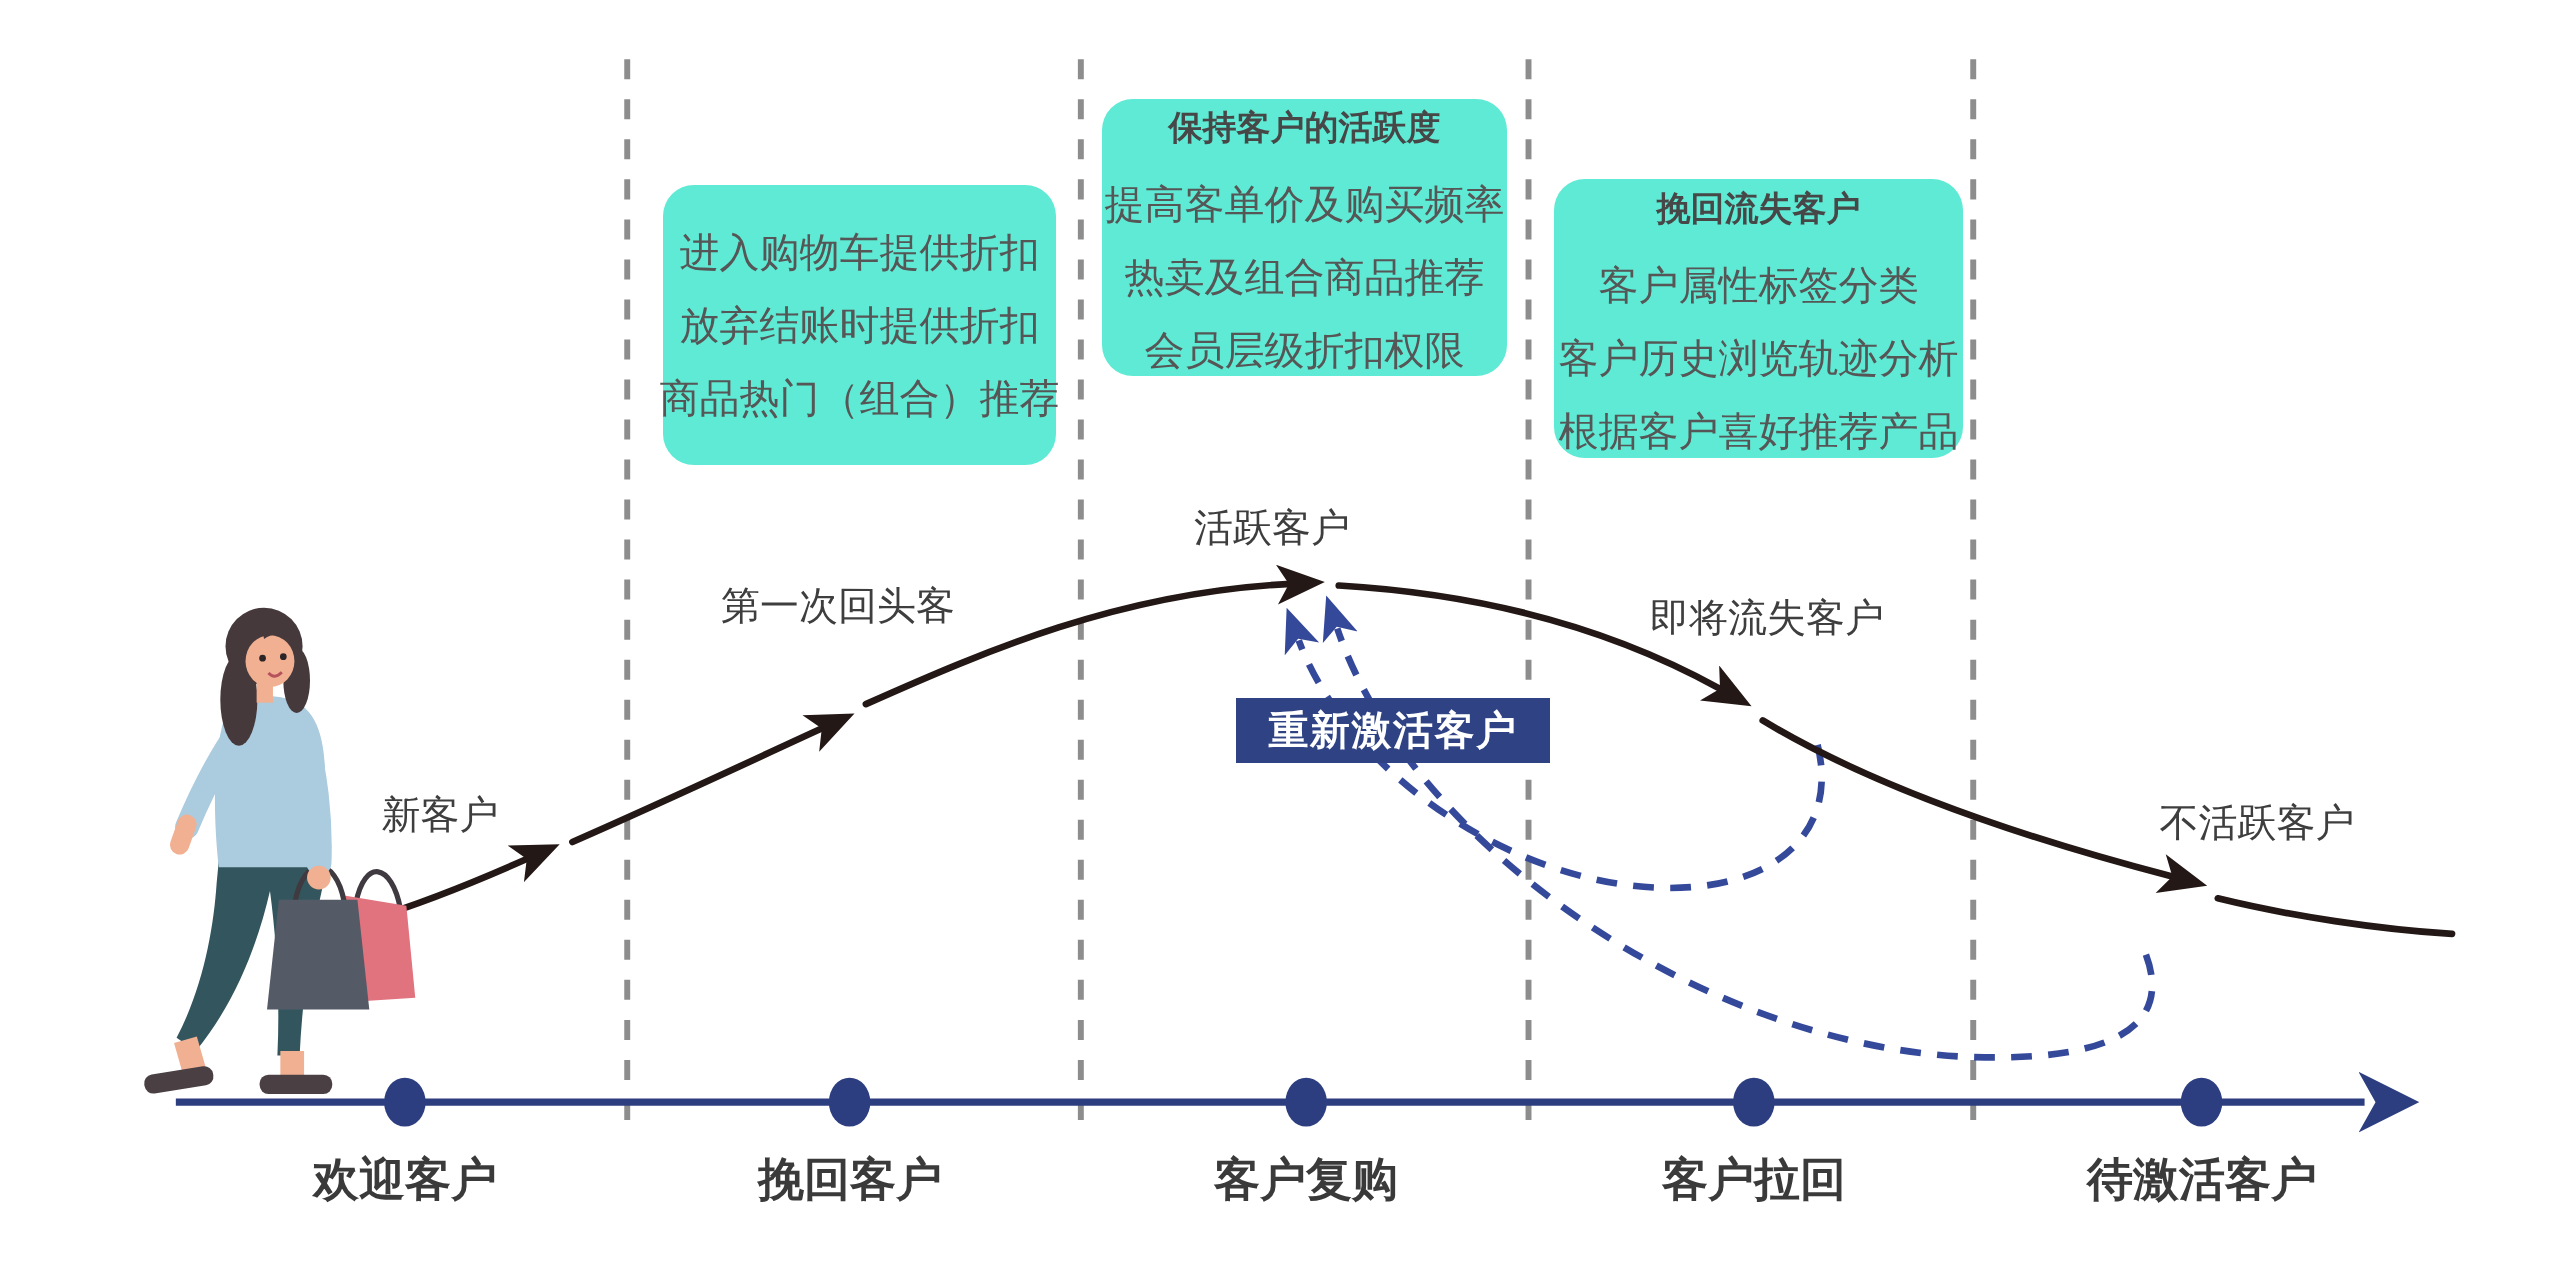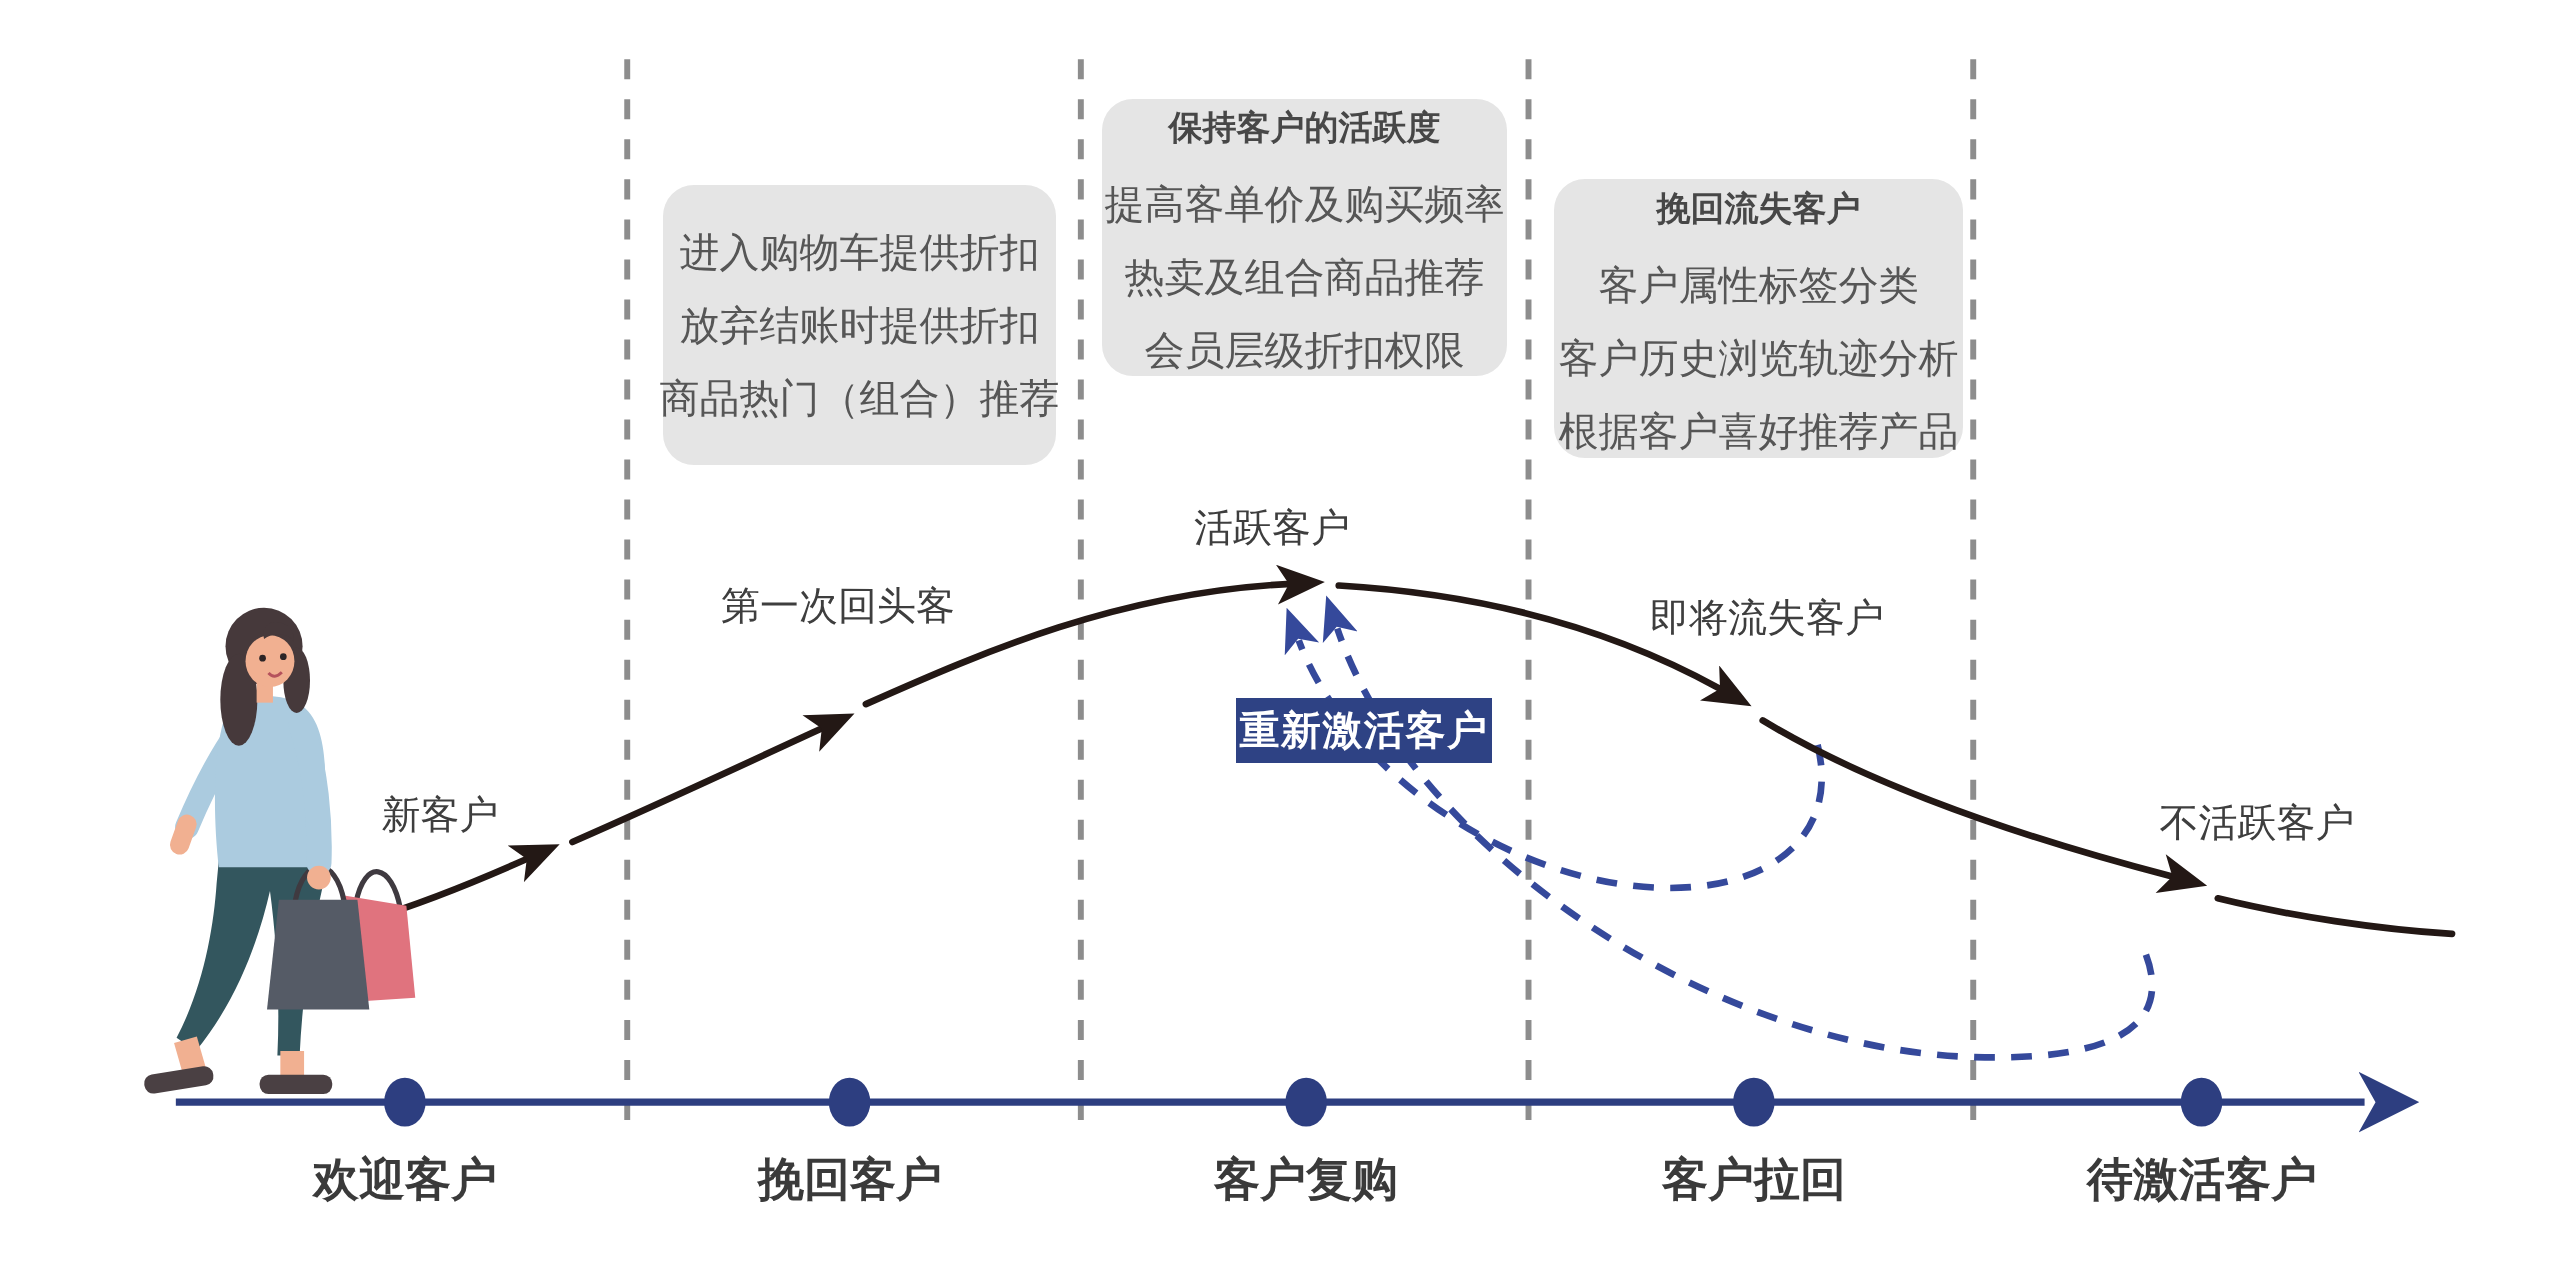--- a/index.html
+++ b/index.html
@@ -2,36 +2,36 @@
 <html style="font-size:12px"><head>
 <meta charset="utf-8">
 <style>
   html,body{margin:0;padding:0;background:#ffffff;}
   .canvas{
     position:relative;width:2576px;height:1283px;background:#ffffff;overflow:hidden;
     font-family:"DejaVu Sans","Liberation Sans",sans-serif;
   }
   .canvas svg{position:absolute;left:0;top:0;}
   .info-box{
-    position:absolute;background:#e5e5e5;border-radius:31px;
+    position:absolute;background:#5eead4;border-radius:31px;
     display:flex;flex-direction:column;align-items:center;justify-content:center;
     text-align:center;gap:33px;box-sizing:border-box;padding:18px 9px;
   }
   .box-title{font-size:34px;font-weight:700;color:#474747;white-space:nowrap;}
   .box-line{font-size:40px;font-weight:400;color:#565656;white-space:nowrap;line-height:1;}
   .curve-label{
     position:absolute;transform:translate(-50%,-50%);
     font-size:39px;font-weight:500;color:#3e3e3e;white-space:nowrap;
   }
   .stage-label{
     position:absolute;transform:translate(-50%,-50%);top:1180px;
     font-size:46px;font-weight:700;color:#3a3a3a;white-space:nowrap;
   }
   .reactivate-badge{
-    position:absolute;left:1236px;top:698px;width:256px;height:65px;
+    position:absolute;left:1236px;top:698px;width:314px;height:65px;
     background:#2e4284;color:#ffffff;font-size:40px;font-weight:700;
     display:flex;align-items:center;justify-content:center;white-space:nowrap;
     letter-spacing:1.5px;
   }
   
   .box-1{left:202px;top:300px;width:412px;height:291px;}
   .box-2{left:663px;top:185px;width:393px;height:280px;}
   .box-3{left:1102px;top:99px;width:405px;height:277px;}
   .box-4{left:1554px;top:179px;width:409px;height:279px;}
   .box-5{left:2001px;top:298px;width:408px;height:286px;}

